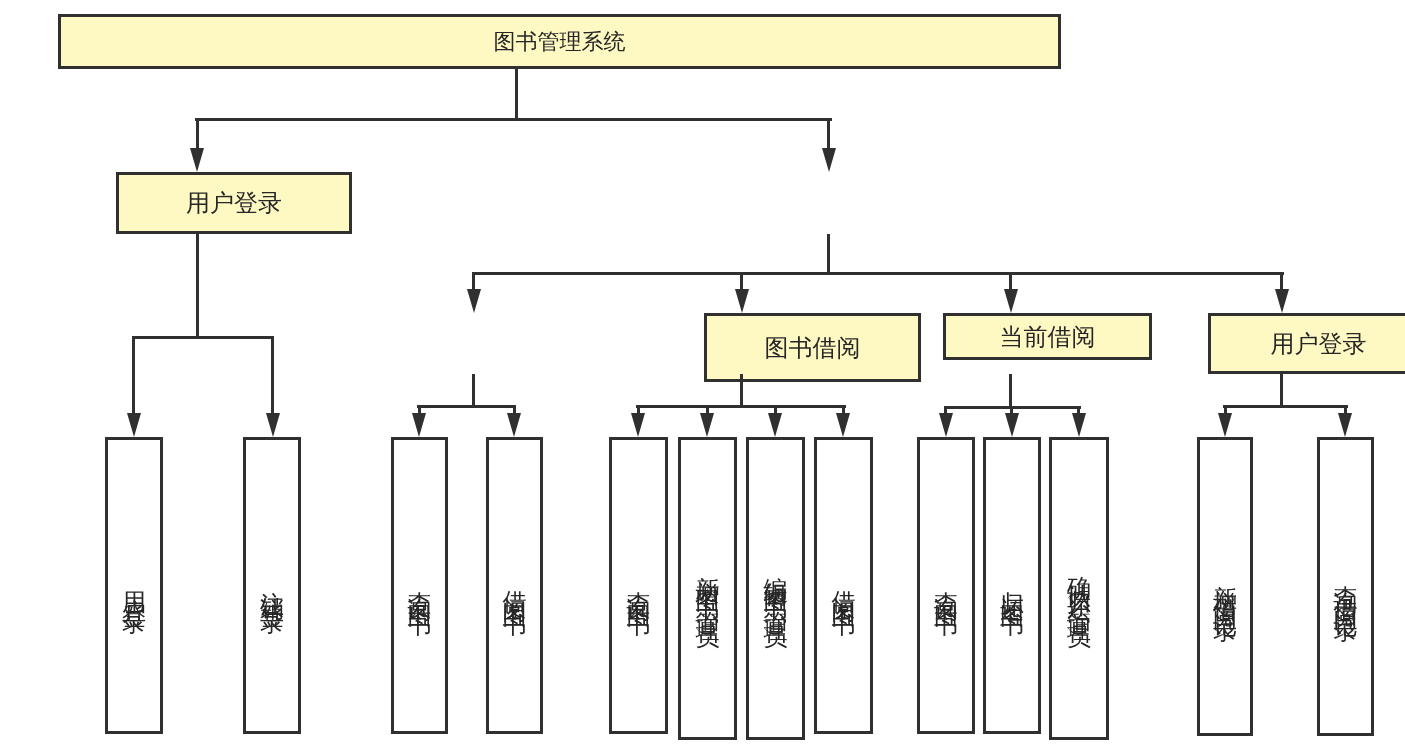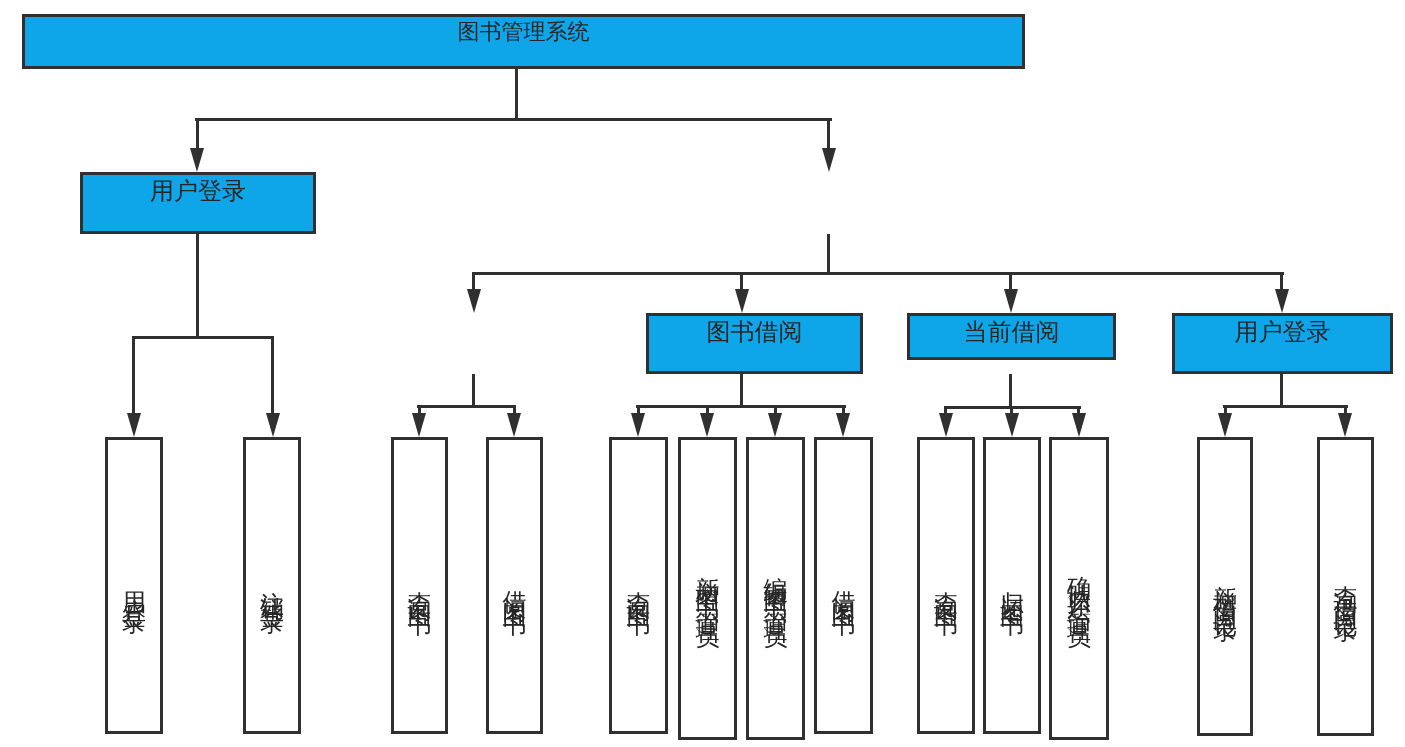--- a/index.html
+++ b/index.html
@@ -13,24 +13,25 @@
     position:relative;
     width:1405px;height:747px;
     background:var(--bg);
     font-family:"Liberation Sans","DejaVu Sans",sans-serif;
     overflow:hidden;
   }
   .box{
     position:absolute;
     box-sizing:border-box;
     border:3px solid var(--line);
-    background:#0ea5e9;
-    display:flex;justify-content:center;
+    background:#fef9c3;
+    display:flex;align-items:center;justify-content:center;
     font-size:24px;color:var(--text);
     white-space:nowrap;
+    margin-left:36px;
   }
   .box.root{font-size:22px;}
   .vbox{
     position:absolute;
     box-sizing:border-box;
     border:3px solid var(--line);
     background:#fff;
     display:flex;align-items:center;justify-content:center;
   }
   .vtext{
@@ -90,21 +91,21 @@
   <div class="hline" style="left:472px;top:272px;width:812px;"></div>
   <div class="vline" style="left:472px;top:275px;height:18px;"></div>
   <div class="arrow" style="left:467px;top:289px;"></div>
   <div class="vline" style="left:740px;top:275px;height:18px;"></div>
   <div class="arrow" style="left:735px;top:289px;"></div>
   <div class="vline" style="left:1009px;top:275px;height:18px;"></div>
   <div class="arrow" style="left:1004px;top:289px;"></div>
   <div class="vline" style="left:1280px;top:275px;height:18px;"></div>
   <div class="arrow" style="left:1275px;top:289px;"></div>
 
-  <div class="box" style="left:646px;top:313px;width:217px;height:61px;">
+  <div class="box" style="left:668px;top:313px;width:217px;height:69px;">
     <span>图书借阅</span>
   </div>
   <div class="box" style="left:907px;top:313px;width:209px;height:47px;">
     <span>当前借阅</span>
   </div>
   <div class="box" style="left:1172px;top:313px;width:221px;height:61px;">
     <span>用户登录</span>
   </div>
 
   <div class="vline" style="left:472px;top:374px;height:31px;"></div>

